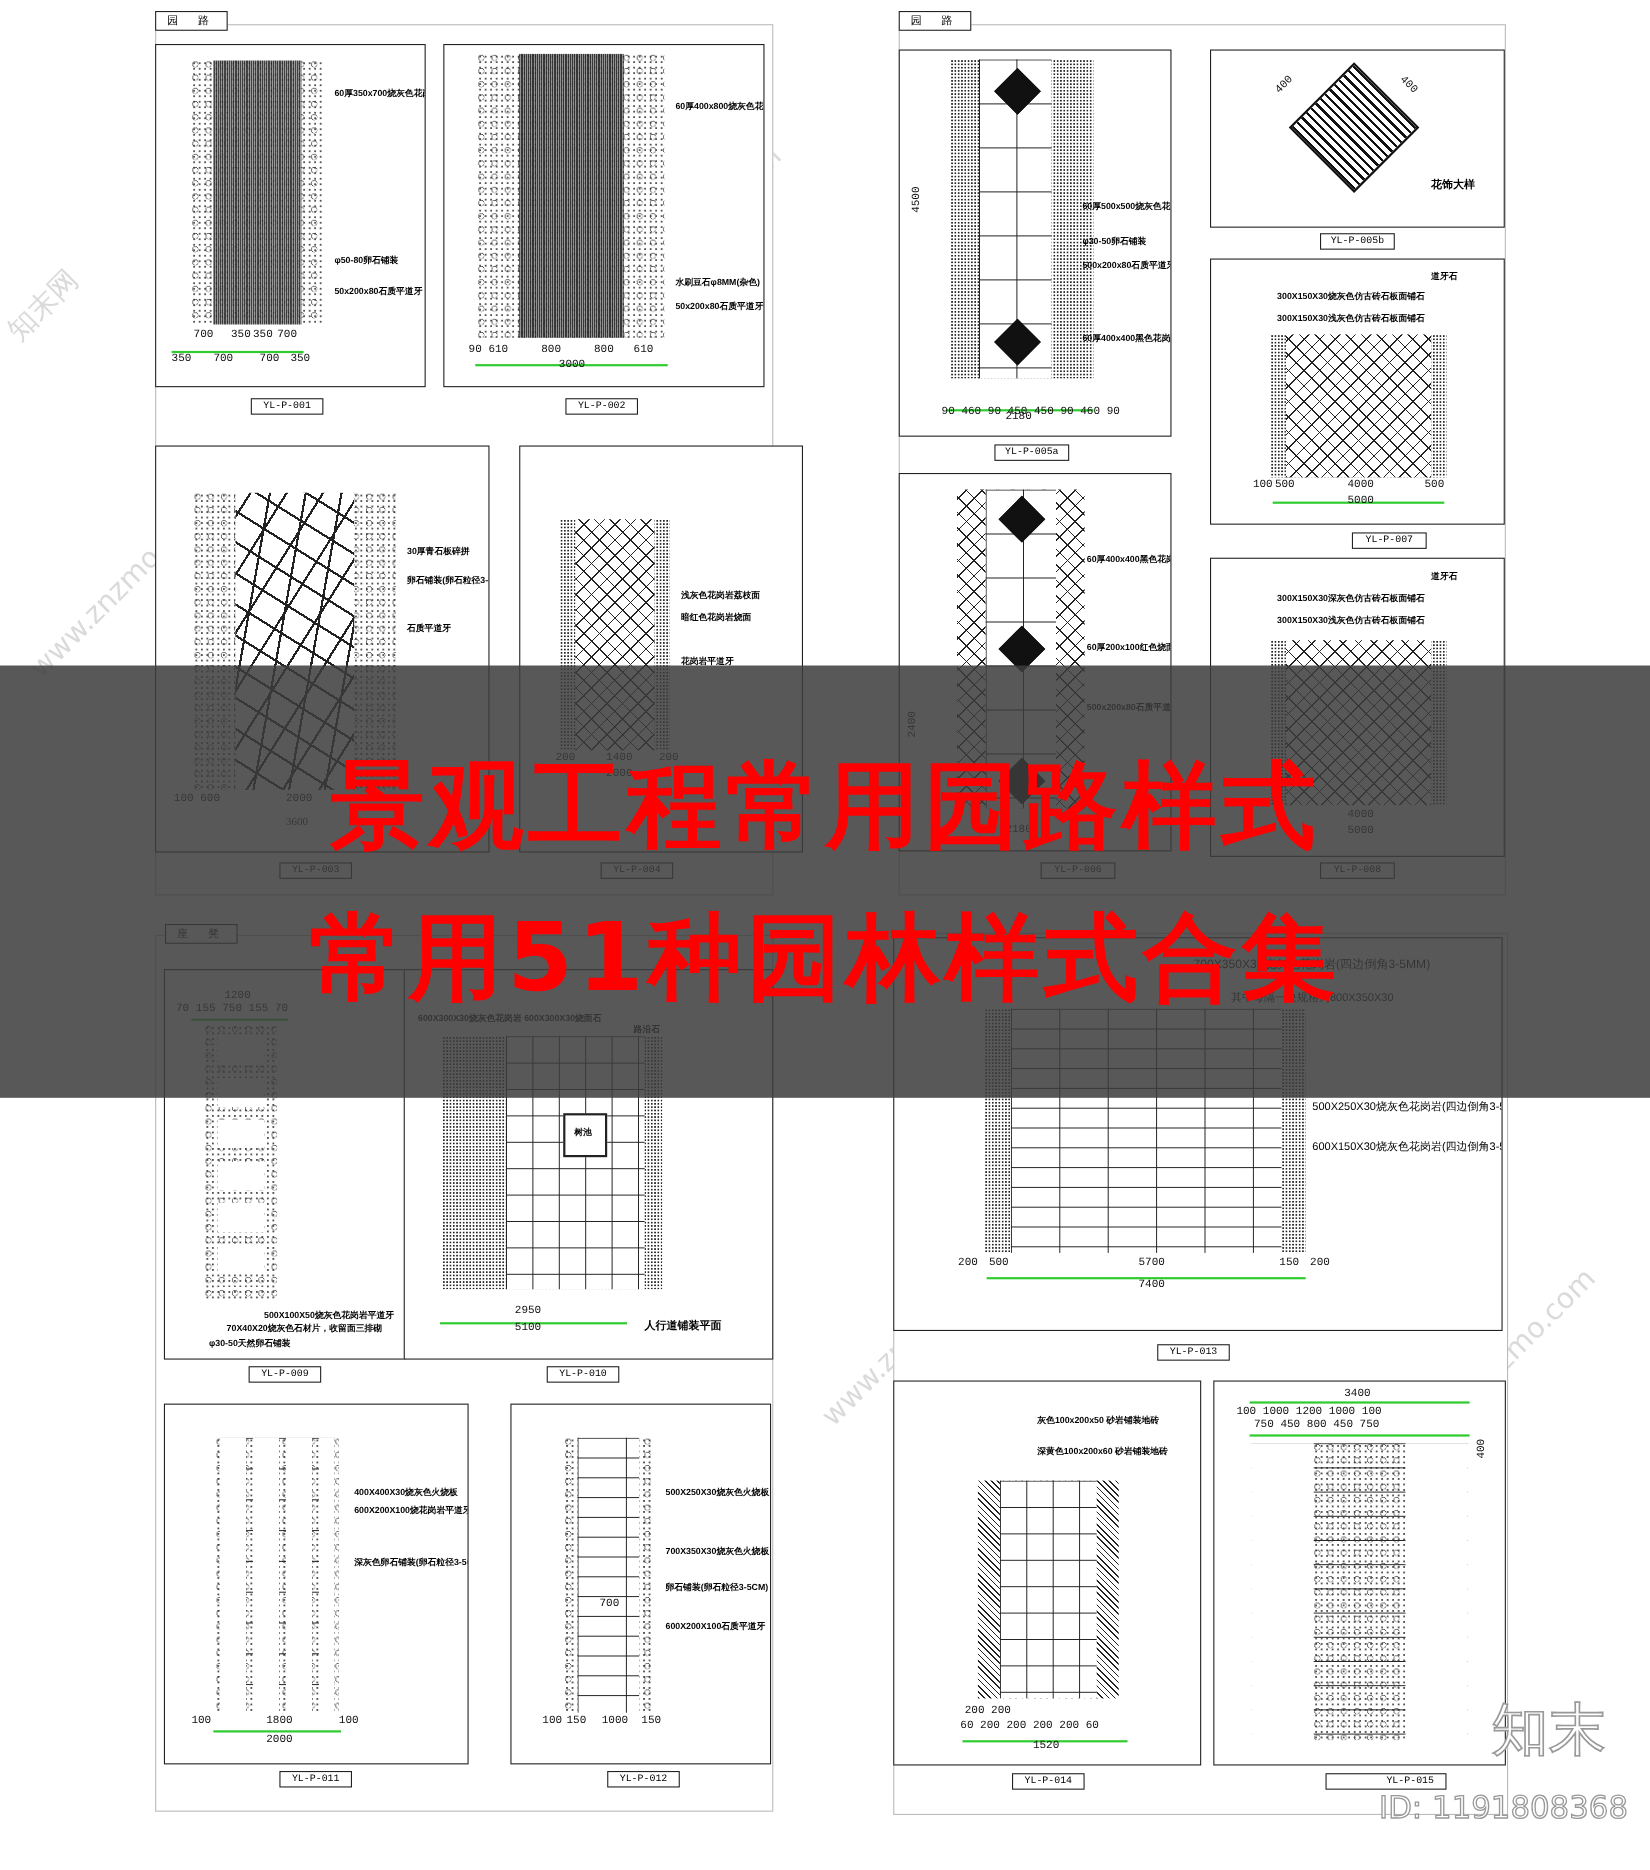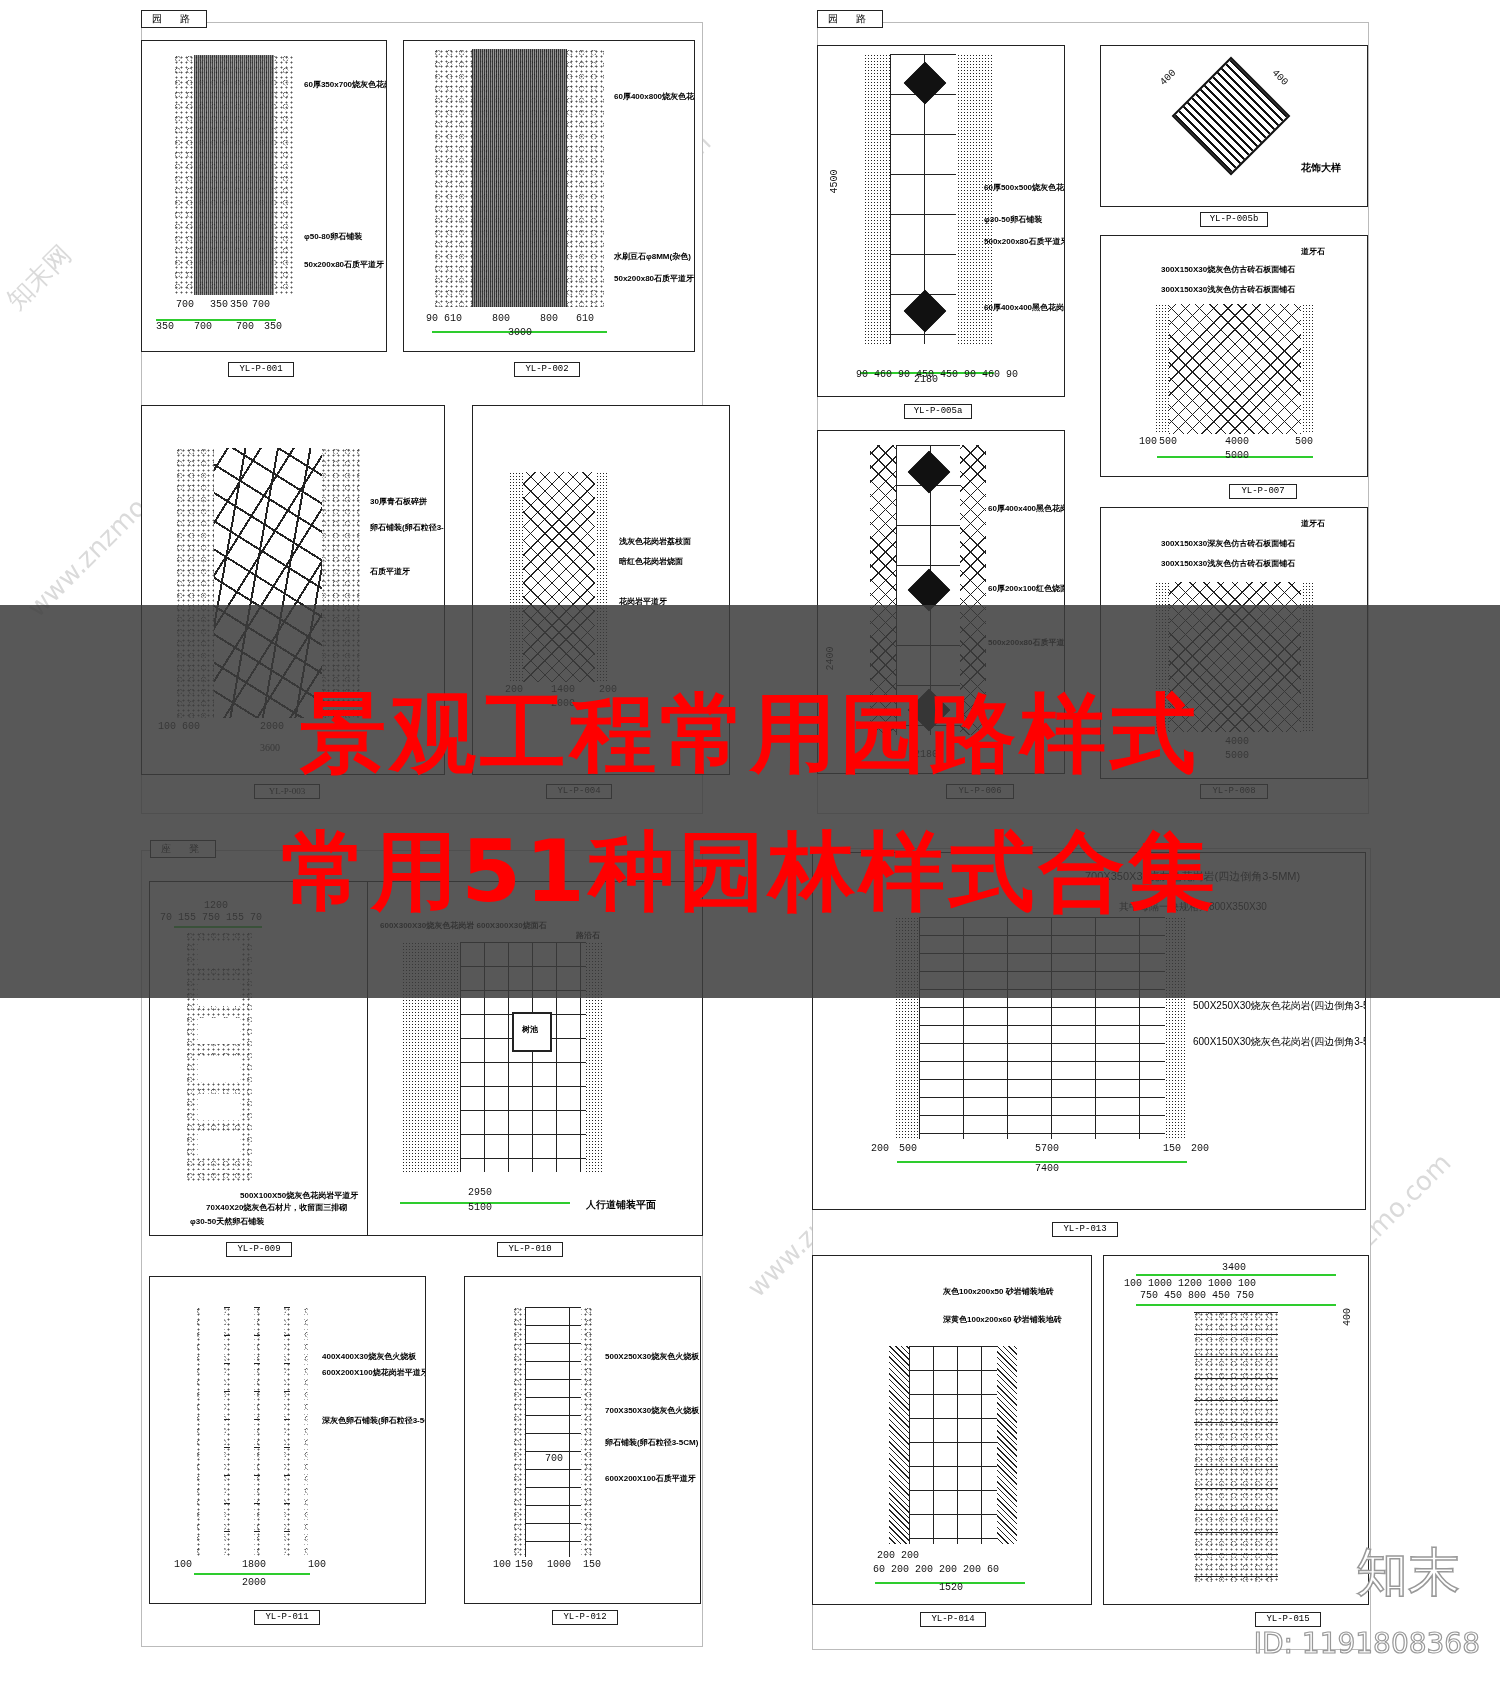--- a/index.html
+++ b/index.html
@@ -81,21 +81,21 @@
   <div class="abs gravel" style="left:34px;top:42px;width:184px;height:270px;"></div>
   <div class="abs crazy" style="left:72px;top:42px;width:108px;height:270px;"></div>
   <div class="note" style="left:228px;top:90px;">30厚青石板碎拼</div>
   <div class="note" style="left:228px;top:116px;">卵石铺装(卵石粒径3-5CM)</div>
   <div class="note" style="left:228px;top:160px;">石质平道牙</div>
   <div class="dim" style="left:16px;top:315px;">100</div>
   <div class="dim" style="left:40px;top:315px;">600</div>
   <div class="dim" style="left:118px;top:315px;">2000</div>
   <div class="dim" style="left:118px;top:336px;font-family:Liberation Serif, serif;">3600</div>
 </div>
-<div class="tag" style="left:254px;top:784px;width:64px;font-family:Liberation Serif, serif;">YL-P-003</div>
+<div class="tag" style="left:254px;top:784px;width:64px;">YL-P-003</div>
 
 <div class="frame" style="left:472px;top:405px;width:220px;height:368px;padding-left:36px;">
   <div class="abs dotfill" style="left:36px;top:66px;width:100px;height:210px;"></div>
   <div class="abs herring" style="left:50px;top:66px;width:72px;height:210px;"></div>
   <div class="note" style="left:146px;top:130px;">浅灰色花岗岩荔枝面</div>
   <div class="note" style="left:146px;top:150px;">暗红色花岗岩烧面</div>
   <div class="note" style="left:146px;top:190px;">花岗岩平道牙</div>
   <div class="dim" style="left:32px;top:278px;">200</div>
   <div class="dim" style="left:78px;top:278px;">1400</div>
   <div class="dim" style="left:126px;top:278px;">200</div>
@@ -262,20 +262,20 @@
 <div class="frame" style="left:1103px;top:1255px;width:264px;height:348px;">
   <div class="abs gravel" style="left:90px;top:56px;width:86px;height:270px;"></div>
   <div class="abs" style="left:34px;top:56px;width:196px;height:270px;background-image:linear-gradient(90deg,#fff 0 56px,transparent 56px 140px,#fff 140px 196px),linear-gradient(#222 1px,transparent 1px);background-size:196px 44px,196px 22px;"></div>
   <div class="dim" style="left:118px;top:6px;">3400</div>
   <div class="dimline" style="left:32px;top:18px;width:200px;"></div>
   <div class="dim" style="left:20px;top:22px;">100  1000   1200   1000  100</div>
   <div class="dim" style="left:36px;top:34px;">750  450  800  450  750</div>
   <div class="dimline" style="left:32px;top:48px;width:200px;"></div>
   <div class="dim" style="left:238px;top:70px;transform:rotate(-90deg);transform-origin:left top;">400</div>
 </div>
-<div class="tag" style="left:1255px;top:1612px;width:64px;">YL-P-015</div>
+<div class="tag" style="left:1205px;top:1612px;width:64px;padding-left:44px;">YL-P-015</div>
 
 <div class="band"></div>
 <div class="headline" style="top:690px;">景观工程常用园路样式</div>
 <div class="headline" style="top:828px;">常用51种园林样式合集</div>
 
 <div class="brand">知末</div>
 <div class="idtag">ID: 1191808368</div>
 
 </body></html>

